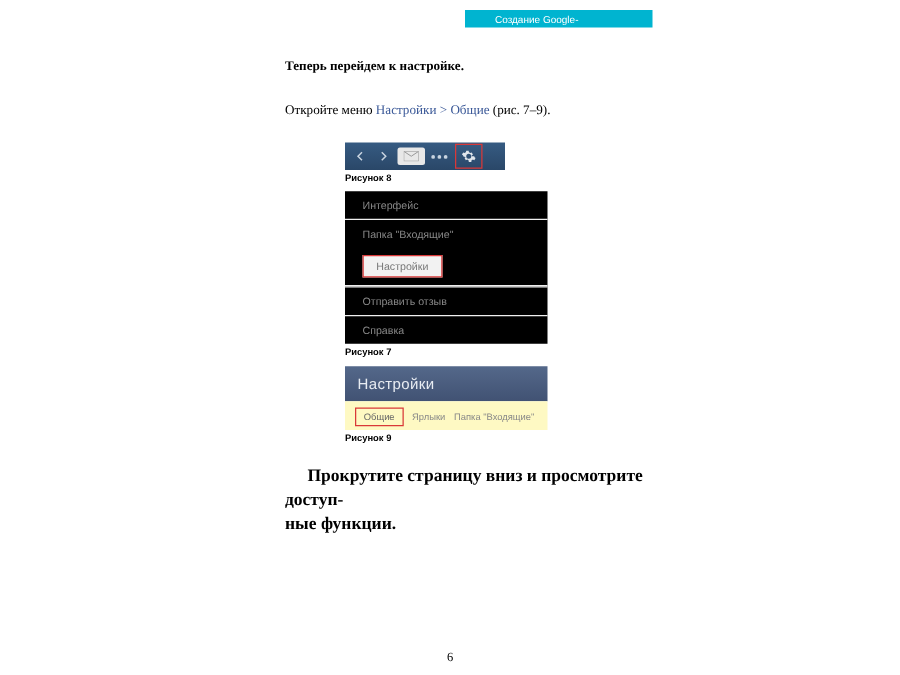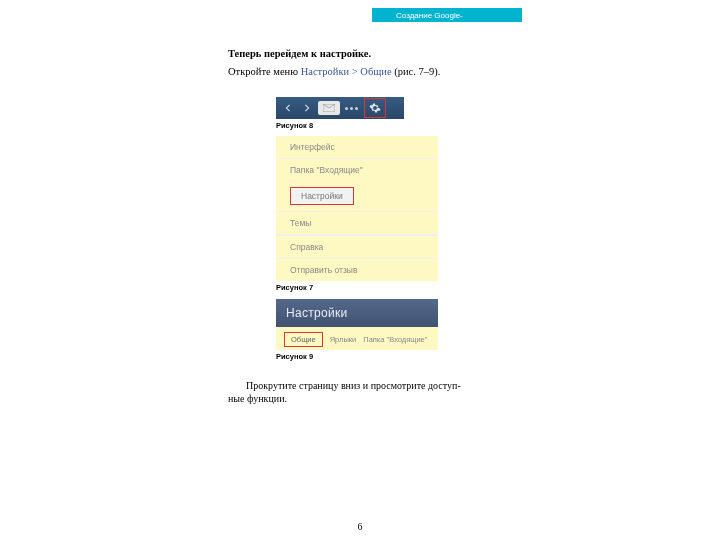--- a/index.html
+++ b/index.html
@@ -26,21 +26,21 @@
   }
   .content {
     position: absolute;
     left: 228px;
     top: 48px;
     width: 320px;
   }
   .bold-line {
     font-weight: bold;
     font-size: 10.5px;
-    margin-bottom: 7px;
+    margin-bottom: 24px;
   }
   .instr-line {
     font-size: 10.5px;
     margin-bottom: 20px;
   }
   .blue-link { color: #3b5998; }
   .fig-block { margin-left: 48px; margin-bottom: 2px; }
   .fig-caption {
     font-family: Arial, sans-serif;
     font-size: 7.5px;
@@ -84,21 +84,21 @@
   }
   .dots { display:flex; gap:2px; }
   .dot { width:3px; height:3px; background:#c8d4e0; border-radius:50%; }
 
   
   .menu8 {
     width: 162px;
     font-family: Arial, sans-serif;
     font-size: 8.5px;
     color: #888;
-    background: #fef9c3;
+    background: #000000;
   }
   .menu8 .sep { height:1px; background:#eee; }
   .menu8-item {
     padding: 6px 0 6px 14px;
     border-top: 1px solid #f0f0f0;
   }
   .menu8-item:first-child { border-top: none; }
   .menu8-highlight {
     margin: 2px 0;
     padding: 4px 14px;
@@ -133,24 +133,25 @@
     color: #888;
     align-items: center;
   }
   .fig9-tab-active {
     border: 1.5px solid #d93838;
     padding: 2px 6px;
     color: #666;
   }
 
   .end-para {
-    font-size: 10px;
+    font-size: 14px;
     text-indent: 18px;
     line-height: 1.35;
     margin-top: 18px;
+    font-weight: bold;
   }
   .page-num {
     position: absolute;
     bottom: 8px;
     left: 0;
     width: 720px;
     text-align: center;
     font-size: 10px;
   }
 </style>
@@ -202,24 +203,23 @@
   </div>
   <div class="fig-caption">Рисунок 8</div>
 
   <div class="fig-block">
     <div class="menu8">
       <div class="menu8-item">Интерфейс</div>
       <div class="menu8-item">Папка "Входящие"</div>
       <div class="menu8-highlight">
         <span class="menu8-highlight-box">Настройки</span>
       </div>
-      <div class="menu8-item">Темы</div>
       <div class="sep"></div>
+      <div class="menu8-item">Отправить отзыв</div>
       <div class="menu8-item">Справка</div>
-      <div class="menu8-item">Отправить отзыв</div>
     </div>
   </div>
   <div class="fig-caption">Рисунок 7</div>
 
   <div class="fig-block">
     <div class="fig9">
       <div class="fig9-header">Настройки</div>
       <div class="fig9-tabs">
         <span class="fig9-tab-active">Общие</span>
         <span>Ярлыки</span>

